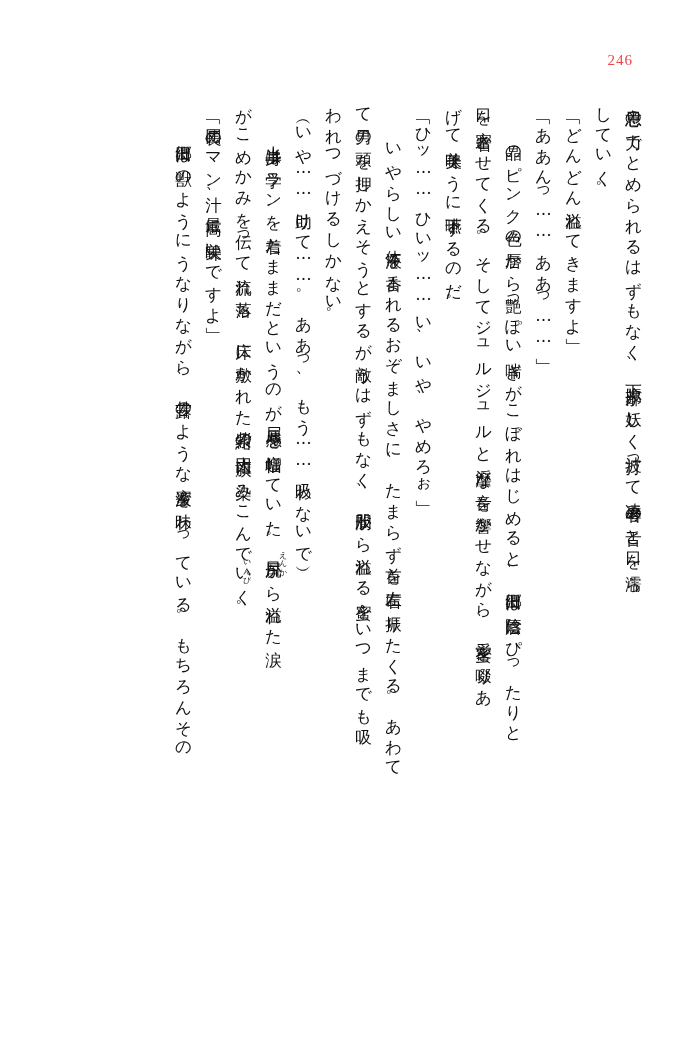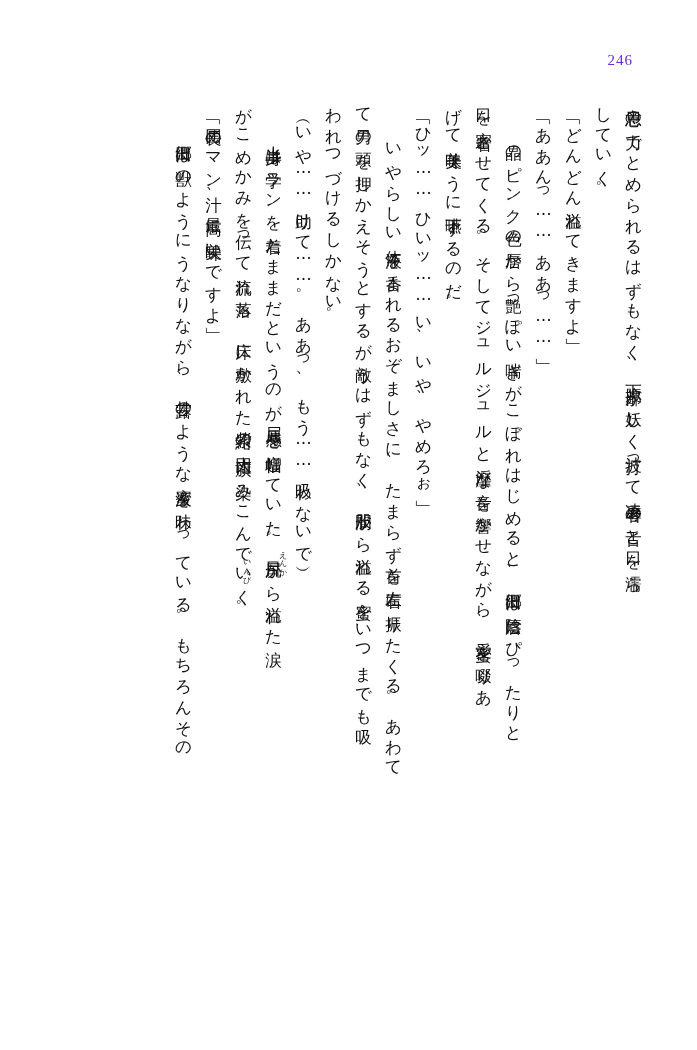--- a/index.html
+++ b/index.html
@@ -21,21 +21,21 @@
     width: 697px;
     height: 1050px;
     background: #fff;
   }
   .page-number {
     position: absolute;
     top: 52px;
     right: 64px;
     font-size: 15px;
     letter-spacing: 1px;
-    color: #6d28d9;
+    color: #ef4444;
     font-family: "Liberation Serif", "DejaVu Serif", serif;
   }
   
   .text-body {
     position: absolute;
     top: 96px;
     right: 56px;
     height: 880px;
     width: 600px;
     display: flex;

